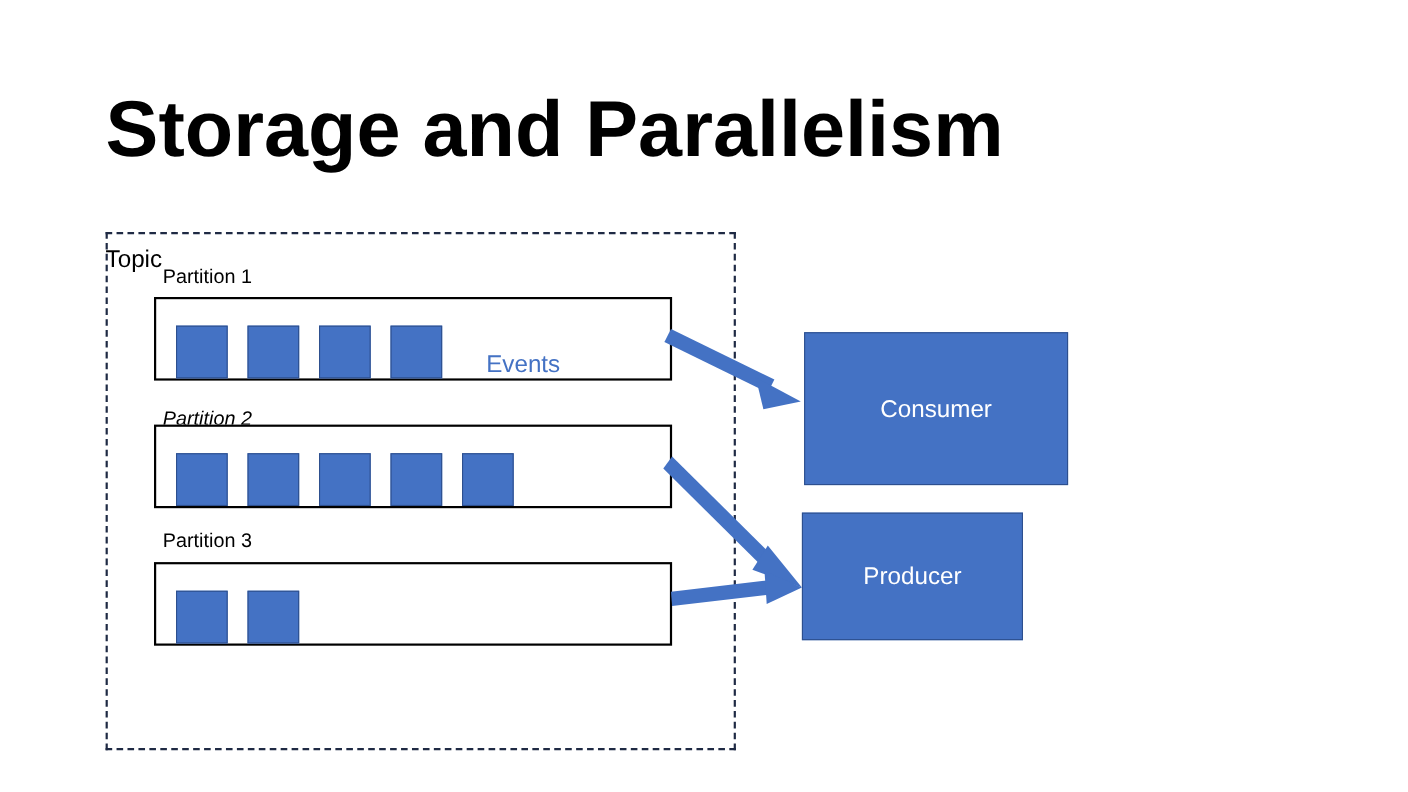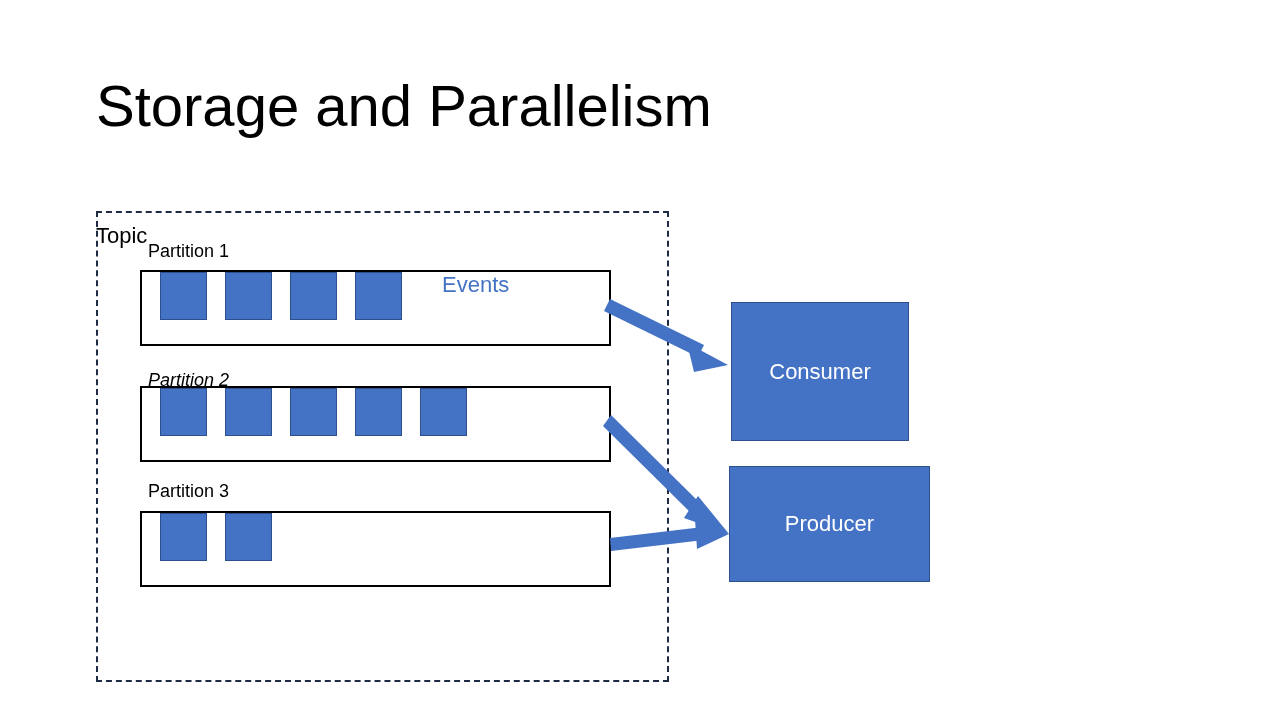--- a/index.html
+++ b/index.html
@@ -13,23 +13,23 @@
     position: relative;
     overflow: hidden;
     font-family: "Liberation Sans", sans-serif;
     color: #000000;
   }
 
   
   #slide-title {
     position: absolute;
     left: 96px;
-    top: 72px;
-    font-size: 58px;
-    font-weight: 400;
+    top: 84px;
+    font-size: 72px;
+    font-weight: 700;
     letter-spacing: 0px;
     line-height: 68px;
     color: #000000;
     white-space: nowrap;
   }
 
   
   #topic-label {
     position: absolute;
     left: 96px;
@@ -60,21 +60,21 @@
     white-space: nowrap;
   }
   .partition-box {
     position: absolute;
     left: 140px;
     width: 471px;
     border: 2px solid #000000;
     box-sizing: border-box;
     background: #ffffff;
     display: flex;
-    align-items: flex-start;
+    align-items: flex-end;
     padding-left: 18px;
   }
   .event-block {
     width: 47px;
     height: 48px;
     background: #4472C4;
     border: 1px solid #2d4f8e;
     box-sizing: border-box;
     margin-right: 18px;
     flex: 0 0 auto;
@@ -102,21 +102,21 @@
     background: #4472C4;
     border: 1px solid #2d4f8e;
     box-sizing: border-box;
     display: flex;
     align-items: center;
     justify-content: center;
     color: #ffffff;
     font-size: 22px;
     line-height: 26px;
   }
-  #consumer-box { left: 731px; top: 302px; width: 178px; height: 139px; }
+  #consumer-box { left: 731px; top: 302px; width: 240px; height: 139px; }
   #producer-box { left: 729px; top: 466px; width: 201px; height: 116px; }
 
   
   #arrows-layer {
     position: absolute;
     left: 0;
     top: 0;
     width: 1280px;
     height: 720px;
     pointer-events: none;

